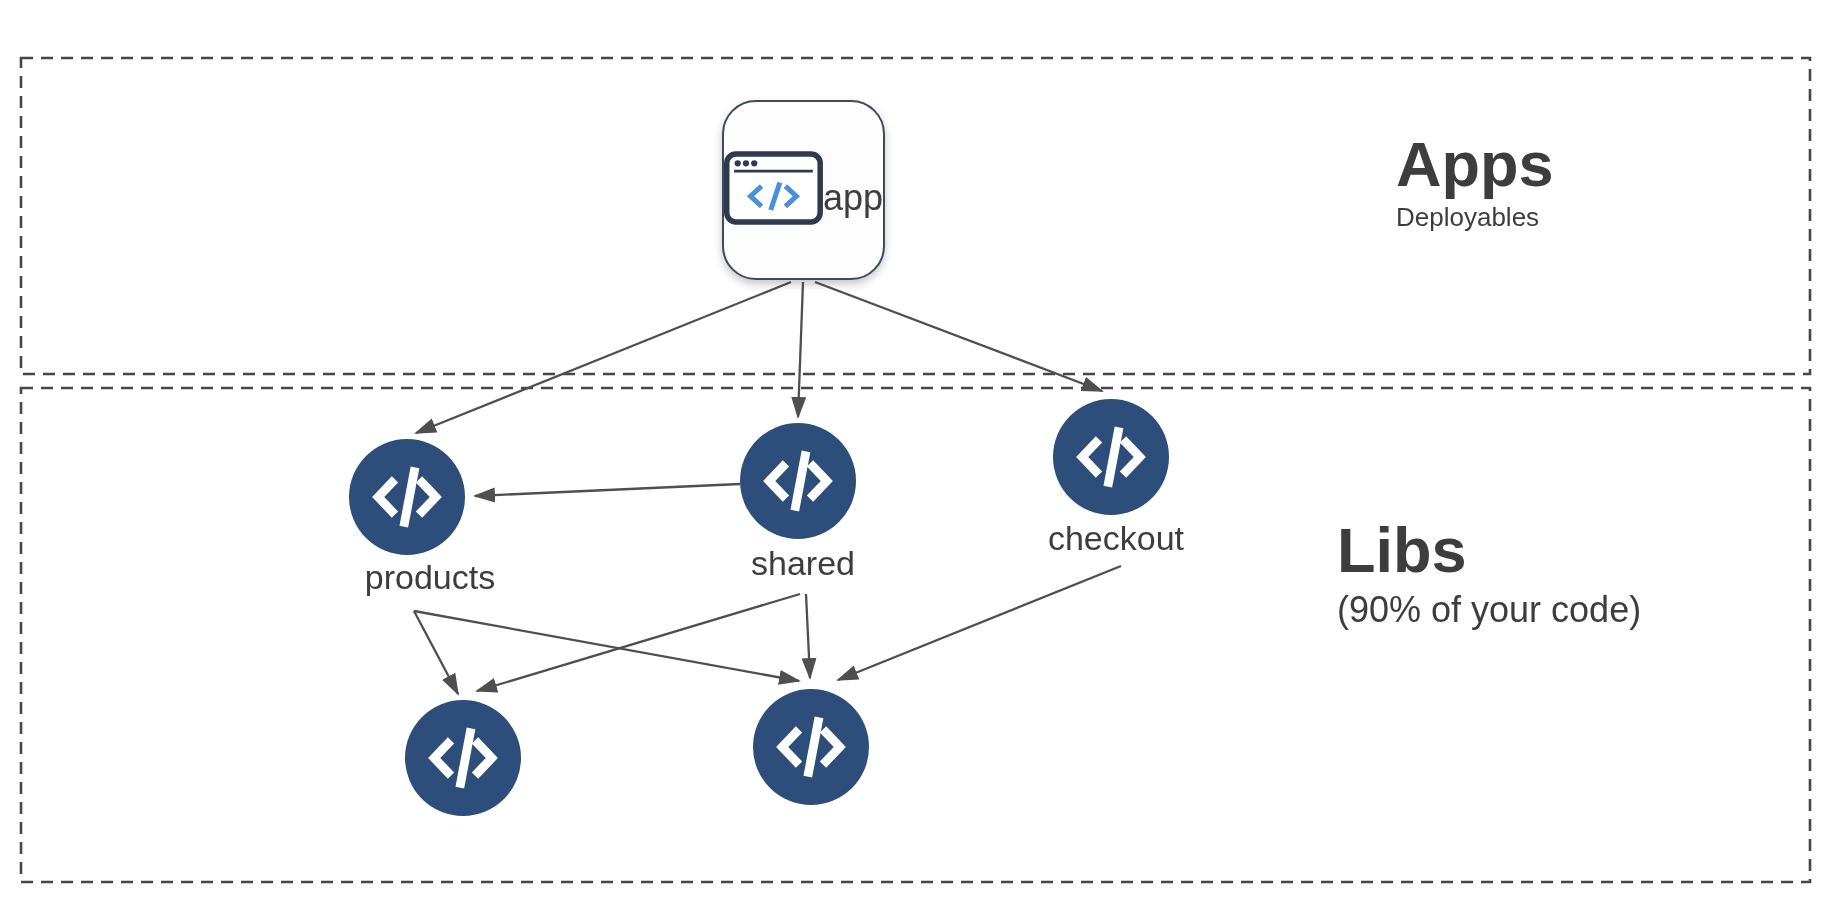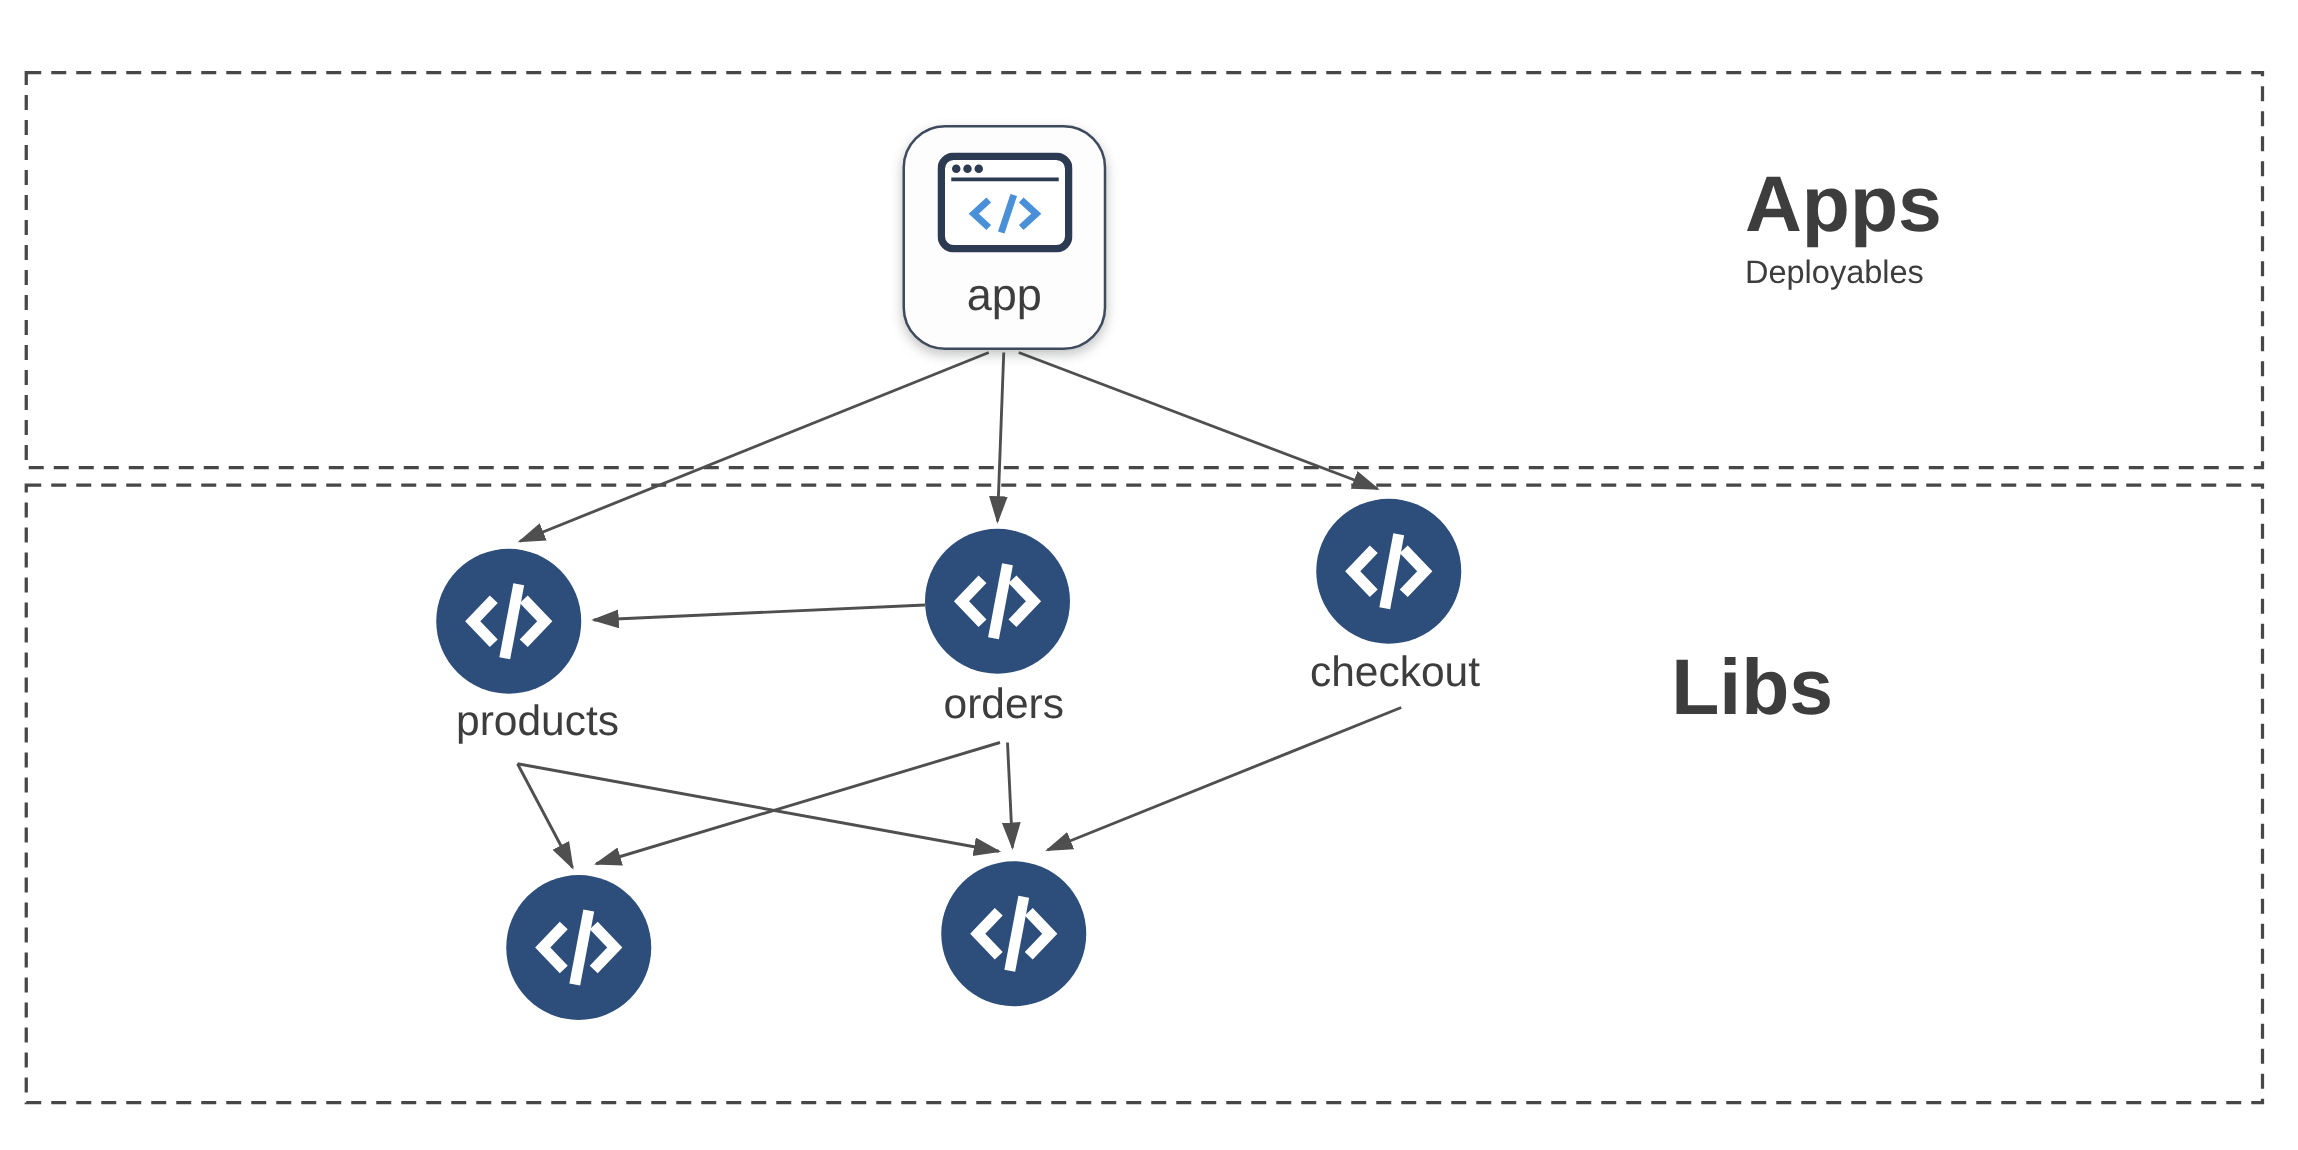--- a/index.html
+++ b/index.html
@@ -26,21 +26,21 @@
   .section-label .section-subtitle{font-size:26px;line-height:1.2;margin-top:2px;}
   #apps-label{left:1396px;top:128px;}
   #libs-label{left:1337px;top:514px;}
   #libs-label .section-subtitle{font-size:36px;}
 
   
   .app-node{
     position:absolute;left:722px;top:100px;width:163px;height:180px;
     background:#fdfdfd;border:2.5px solid var(--app-border);border-radius:34px;
     box-shadow:0 4px 9px rgba(60,64,67,0.30);
-    display:flex;flex-direction:column;align-items:center;justify-content:center;
+    display:flex;flex-direction:row;align-items:center;justify-content:center;
   }
   .app-node .browser-icon{width:108px;height:80px;margin-top:-4px;}
   .app-node .app-label{font-size:36px;color:var(--text-color);margin-top:16px;line-height:1;}
 
   
   .lib-node{
     position:absolute;width:116px;height:116px;border-radius:50%;
     background:var(--node-fill);
     display:flex;align-items:center;justify-content:center;
   }
@@ -86,20 +86,21 @@
         <line x1="1121" y1="566" x2="838" y2="680" class="edge" marker-end="url(#arrowhead)"></line>
       </g>
   </svg>
 
   <div class="section-label" id="apps-label">
     <div class="section-title">Apps</div>
     <div class="section-subtitle">Deployables</div>
   </div>
   <div class="section-label" id="libs-label">
     <div class="section-title">Libs</div>
+    <div class="section-subtitle">(90% of your code)</div>
   </div>
 
   <div class="app-node" id="node-app">
     <svg class="browser-icon" viewBox="0 0 108 80">
       <rect x="3" y="3" width="102" height="74" rx="10" fill="#ffffff" stroke="#2c3b52" stroke-width="6"></rect>
       <circle cx="15" cy="13" r="3.4" fill="#2c3b52"></circle>
       <circle cx="24" cy="13" r="3.4" fill="#2c3b52"></circle>
       <circle cx="33" cy="13" r="3.4" fill="#2c3b52"></circle>
       <line x1="11" y1="21.5" x2="97" y2="21.5" stroke="#2c3b52" stroke-width="3"></line>
       <g stroke="#4a90d9" stroke-width="5.5" fill="none">
@@ -124,21 +125,21 @@
 
   <div class="lib-node" id="node-orders">
     <svg viewBox="0 0 100 100">
       <g stroke="#ffffff" stroke-width="11" fill="none">
         <polyline points="35,28 14,50 35,72"></polyline>
         <line x1="60" y1="13" x2="46" y2="87"></line>
         <polyline points="65,28 86,50 65,72"></polyline>
       </g>
     </svg>
   </div>
-  <div class="node-label" id="label-orders">orders</div>
+  <div class="node-label" id="label-orders">shared</div>
 
   <div class="lib-node" id="node-checkout">
     <svg viewBox="0 0 100 100">
       <g stroke="#ffffff" stroke-width="11" fill="none">
         <polyline points="35,28 14,50 35,72"></polyline>
         <line x1="60" y1="13" x2="46" y2="87"></line>
         <polyline points="65,28 86,50 65,72"></polyline>
       </g>
     </svg>
   </div>

